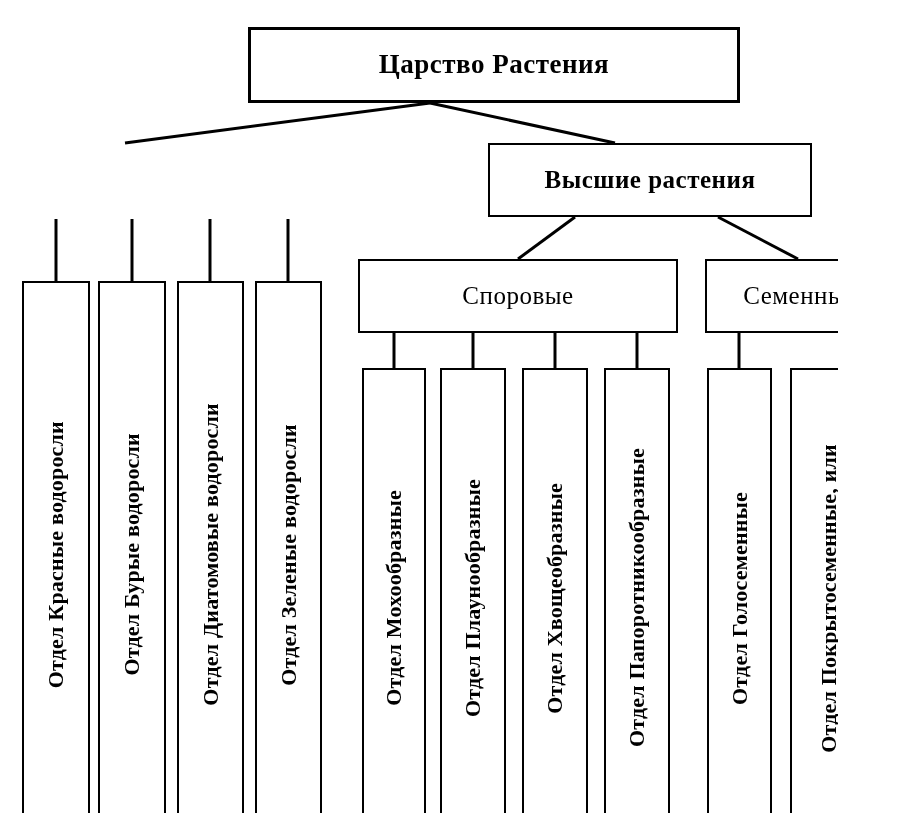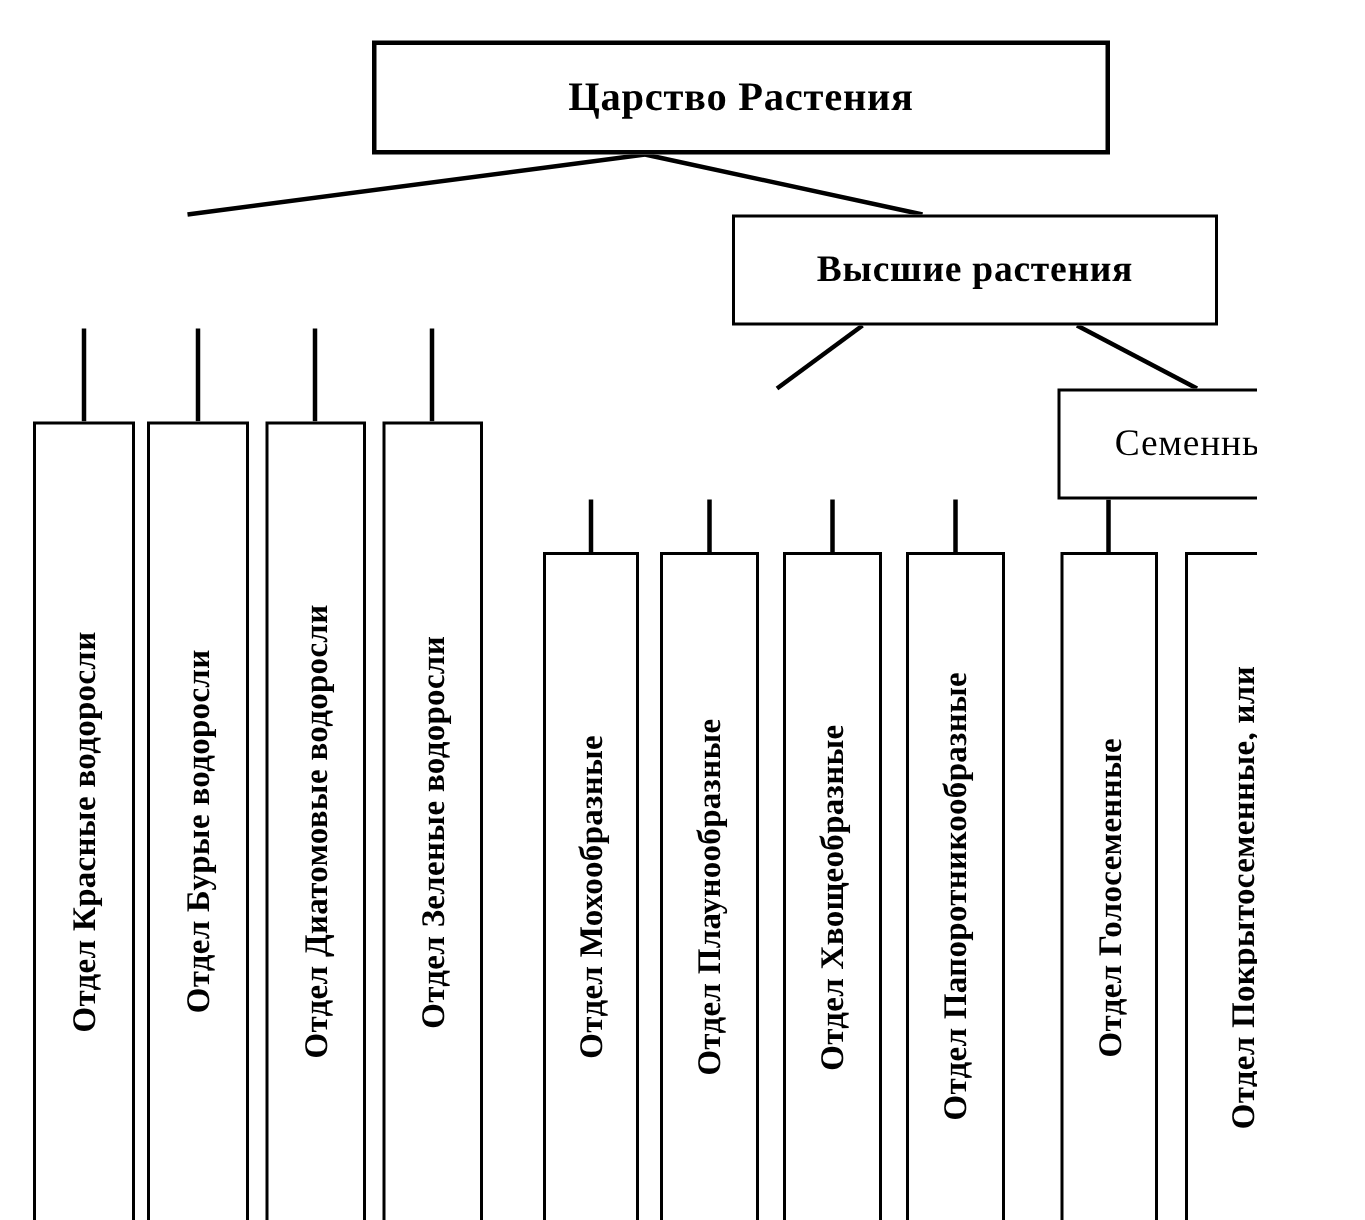--- a/index.html
+++ b/index.html
@@ -105,20 +105,23 @@
 
   <div class="box thick" style="left:248px; top:4px; width:492px; height:76px;">
     <span class="label-h title-label">Царство Растения</span>
   </div>
 
 
   <div class="box" style="left:488px; top:120px; width:324px; height:74px;">
     <span class="label-h level2-label">Высшие растения</span>
   </div>
 
+  <div class="box" style="left:358px; top:236px; width:320px; height:74px;">
+    <span class="label-h level3-label">Споровые</span>
+  </div>
 
   <div class="box" style="left:705px; top:236px; width:190px; height:74px;">
     <span class="label-h level3-label">Семенные</span>
   </div>
 
   <div class="vbox" style="left:22px; top:258px; width:68px; height:547px;">
     <span class="vlabel">Отдел Красные водоросли</span>
   </div>
 
   <div class="vbox" style="left:98px; top:258px; width:68px; height:547px;">

